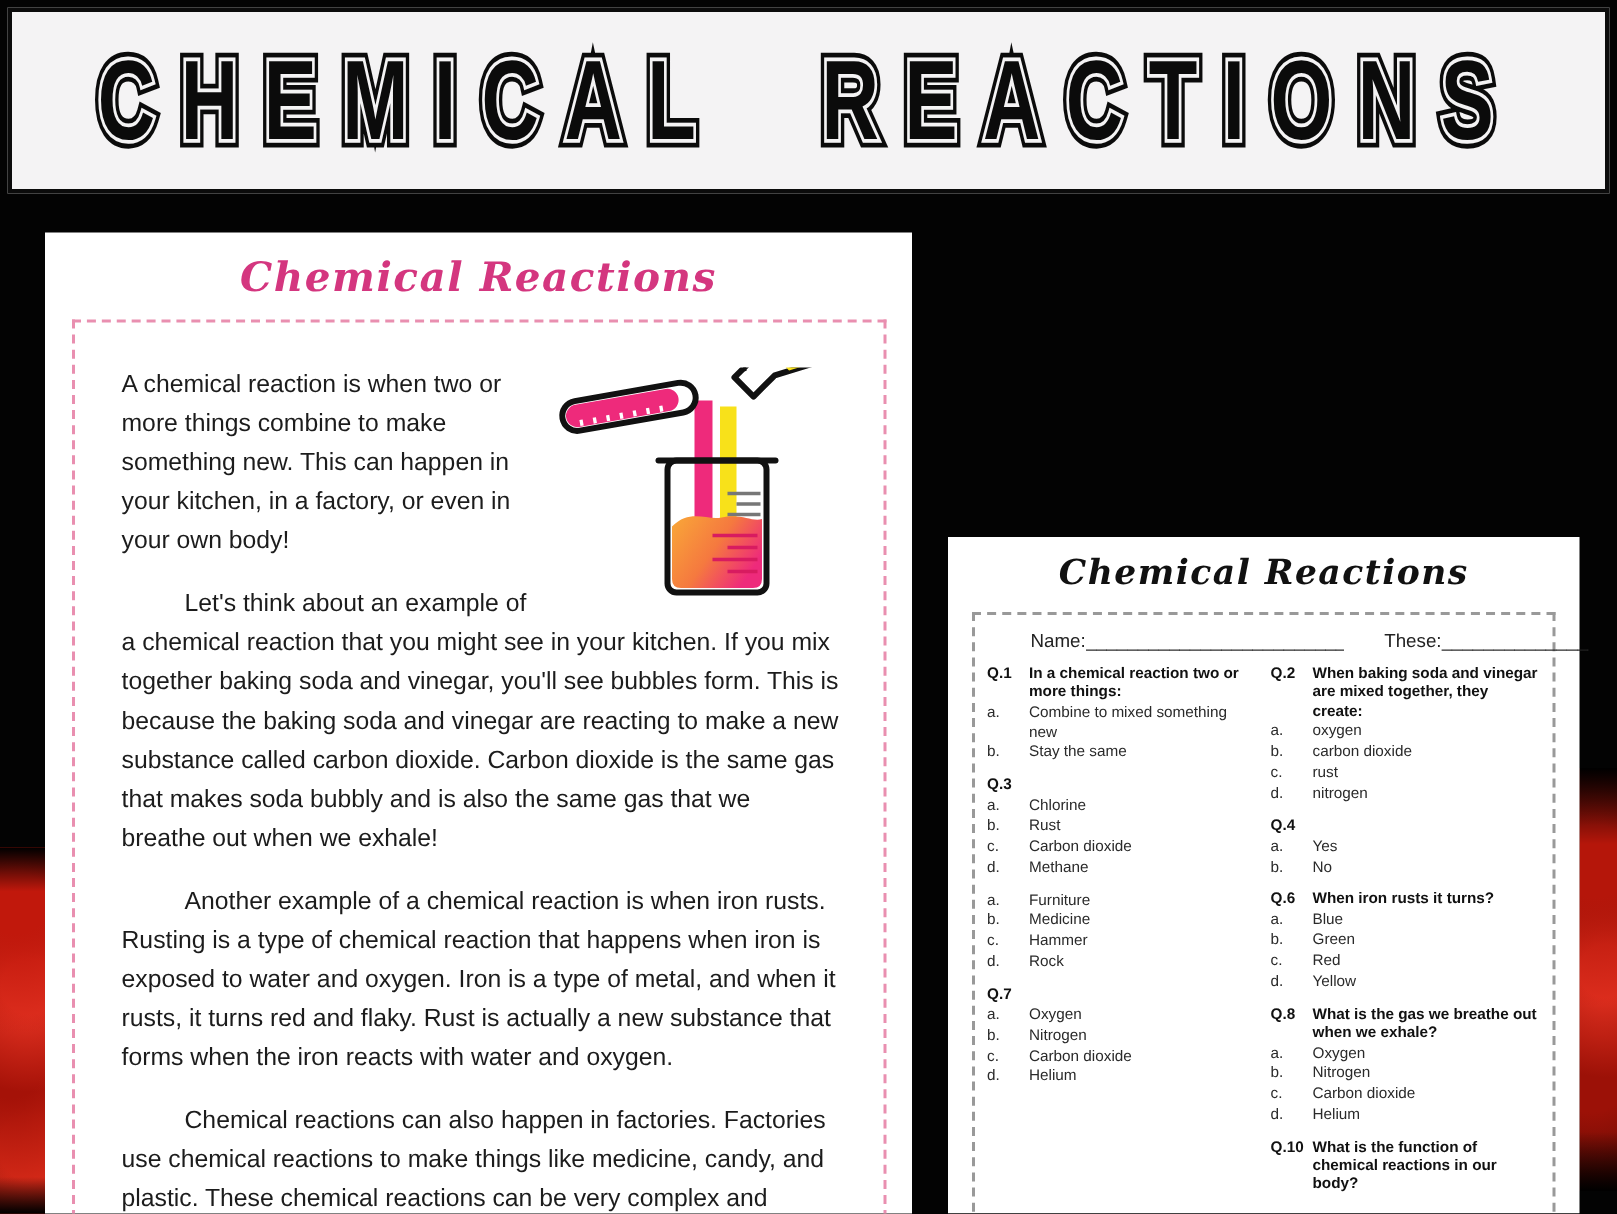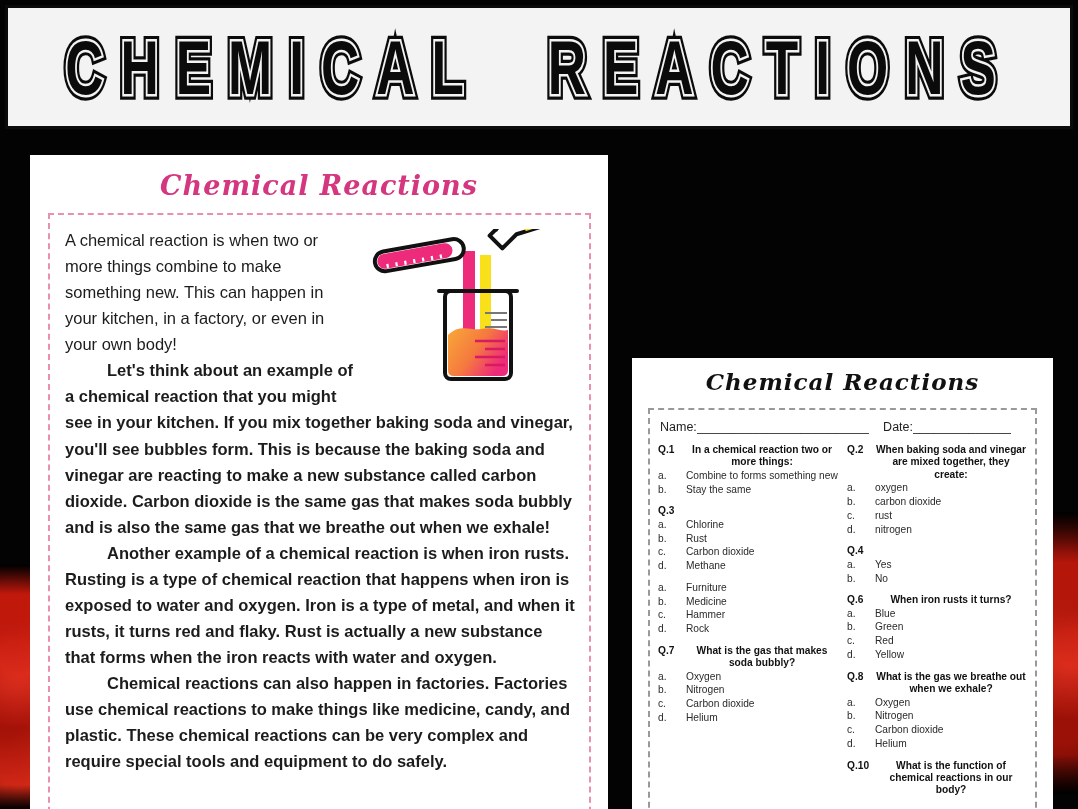--- a/index.html
+++ b/index.html
@@ -72,49 +72,49 @@
 
   
   .reading-page{left:30px;top:155px;width:578px;height:660px;}
   .reading-title{margin-top:15px;font-size:27px;color:var(--accent-pink);}
   .reading-box{
     position:absolute;left:18px;top:58px;width:543px;height:640px;
     border:2px dashed var(--dashed-pink);
     padding:12px 14px 0 15px;
   }
   .reading-text{font-size:16.5px;line-height:1.58;color:#1c1c1c;}
-  .reading-text p{margin:0;}
-  .reading-text p.indent{text-indent:42px;font-weight:bold;}
+  .reading-text p{margin:16px;}
+  .reading-text p.indent{text-indent:42px;}
   .illustration{
     float:right;width:212px;height:155px;
     margin:2px 0 4px 10px;
   }
 
   
   .quiz-page{left:632px;top:358px;width:421px;height:451px;}
   .quiz-title{margin-top:10px;font-size:23px;color:#111;}
   .quiz-box{
     position:absolute;left:16px;top:50px;width:389px;height:420px;
     border:2px dashed var(--dashed-gray);
     padding:8px 8px 0 8px;
   }
   .name-date{
     display:flex;justify-content:space-between;align-items:baseline;
     font-size:12.5px;color:#222;margin:2px 2px 10px 2px;
   }
-  .nd-group{display:flex;align-items:baseline;white-space:nowrap;}
+  .nd-group{display:flex;align-items:baseline;white-space:nowrap;margin-left:27px;}
   .uline{overflow:hidden;white-space:nowrap;display:inline-block;}
   .uline.name{max-width:172px;}
   .uline.date{max-width:98px;margin-right:14px;}
   .quiz-columns{display:flex;gap:9px;}
   .quiz-col{width:186px;}
   .question{margin-bottom:9px;}
   .q-head{display:flex;font-weight:bold;font-size:10.2px;line-height:1.22;color:#111;}
   .q-num{flex:0 0 28px;}
-  .q-text{flex:1;text-align:center;}
+  .q-text{flex:1;}
   .option{display:flex;font-size:10.2px;line-height:1.25;color:#2a2a2a;margin-top:1px;}
   .opt-letter{flex:0 0 28px;}
   .opt-text{flex:1;}
 </style>
 </head>
 <body>
 
 <div class="red-strip red-left"></div>
 <div class="red-strip red-right"></div>
 
@@ -178,34 +178,34 @@
 
 <section class="page quiz-page">
   <h2 class="script-title quiz-title">Chemical Reactions</h2>
   <div class="quiz-box">
     <div class="name-date">
       <span class="nd-group">
         <span>Name:</span>
         <span class="uline name">______________________________</span>
       </span>
       <span class="nd-group">
-        <span>Date:</span>
+        <span>These:</span>
         <span class="uline date">________________</span>
       </span>
     </div>
     <div class="quiz-columns">
       <div class="quiz-col">
           <div class="question">
             <div class="q-head">
               <span class="q-num">Q.1</span>
               <span class="q-text">In a chemical reaction two or more things:</span>
             </div>
             <div class="option">
               <span class="opt-letter">a.</span>
-              <span class="opt-text">Combine to forms something new</span>
+              <span class="opt-text">Combine to mixed something new</span>
             </div>
             <div class="option">
               <span class="opt-letter">b.</span>
               <span class="opt-text">Stay the same</span>
             </div>
           </div>
           <div class="question">
             <div class="q-head">
               <span class="q-num">Q.3</span>
             </div>
@@ -240,21 +240,20 @@
               <span class="opt-text">Hammer</span>
             </div>
             <div class="option">
               <span class="opt-letter">d.</span>
               <span class="opt-text">Rock</span>
             </div>
           </div>
           <div class="question">
             <div class="q-head">
               <span class="q-num">Q.7</span>
-              <span class="q-text">What is the gas that makes soda bubbly?</span>
             </div>
             <div class="option">
               <span class="opt-letter">a.</span>
               <span class="opt-text">Oxygen</span>
             </div>
             <div class="option">
               <span class="opt-letter">b.</span>
               <span class="opt-text">Nitrogen</span>
             </div>
             <div class="option">

